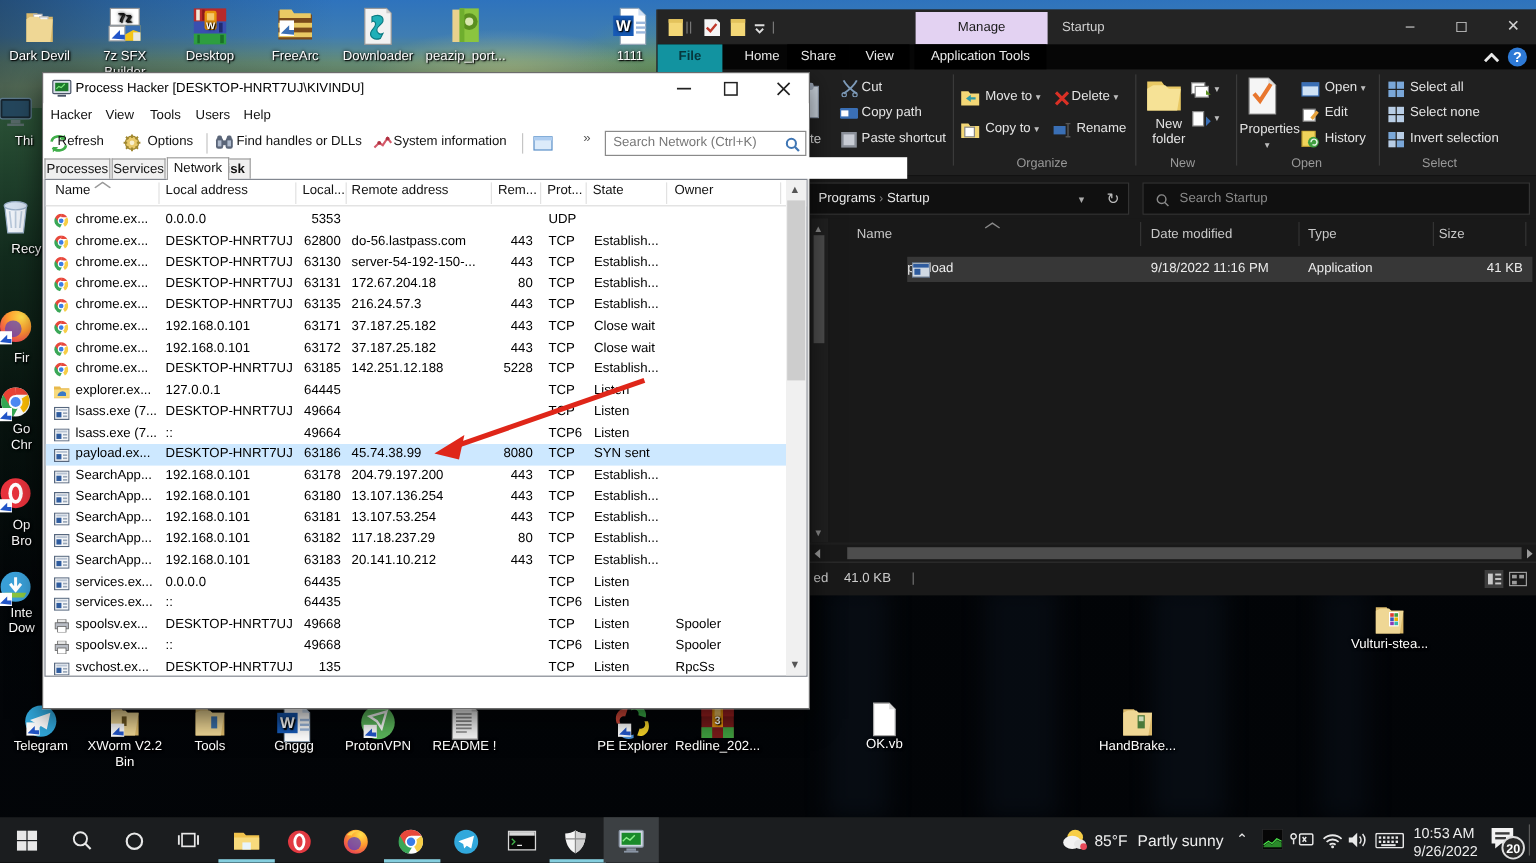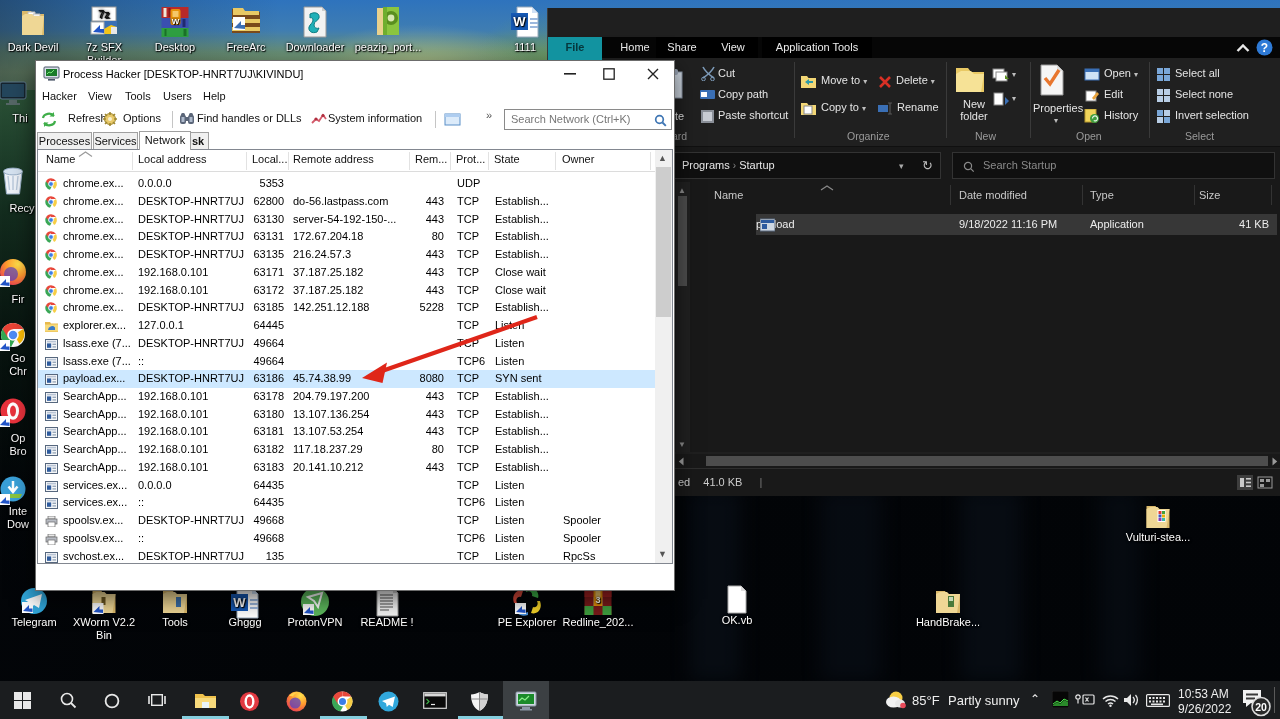--- a/index.html
+++ b/index.html
@@ -51,21 +51,21 @@
 #exp .row { position:absolute; left:208px; top:32px; width:521px; height:21px; background:#373737; color:#ececec; font-size:11px; line-height:21px; }
 #exp .statusbar { position:absolute; left:0; top:460px; width:733px; height:28px; background:#191919; border-top:1px solid #2e2e2e; color:#cccccc; font-size:11px; line-height:27px; }
 #exp .hscroll { position:absolute; left:0; top:446px; width:733px; height:14px; background:#191919; }
 
 
 #ph { position:absolute; left:35px; top:60px; width:640px; height:531px; background:#fff; border:1px solid #6c6c6c; box-shadow:0 8px 22px rgba(0,0,0,.6); }
 #ph .menu { position:absolute; left:0; top:25px; width:638px; height:22px; background:#fff; color:#111; font-size:11px; }
 #ph .menu span { position:absolute; top:4px; }
 #ph .toolbar { position:absolute; left:0; top:47px; width:638px; height:23px; background:#fff; color:#111; font-size:11px; }
 #ph .tsep { position:absolute; top:3px; width:1px; height:17px; background:#c5c5c5; }
-#ph .tabrow { position:absolute; left:0; top:70px; width:638px; height:18px; background:#fff; font-size:11px; color:#111; }
+#ph .tabrow { position:absolute; left:0; top:70px; width:720px; height:18px; background:#fff; font-size:11px; color:#111; }
 #ph .ptab { position:absolute; top:1px; height:17px; background:#f0f0f0; border:1px solid #a0a0a0; border-bottom:none; text-align:center; line-height:16px; }
 #ph .ptab.act { background:#fff; top:0; height:19px; z-index:3; }
 #ph .tblwrap { position:absolute; left:1px; top:88px; width:636px; height:415px; border:1px solid #828790; background:#fff; overflow:hidden; }
 #ph .thead { position:absolute; left:0; top:0; width:634px; height:22px; background:#fff; border-bottom:1px solid #dcdcdc; color:#111; font-size:11px; }
 #ph .thc { position:absolute; top:3px; }
 #ph .thsep { position:absolute; top:2px; width:1px; height:18px; background:#e2e2e2; }
 #ph .trow { position:absolute; left:0; width:618px; height:18px; font-size:11px; color:#000; white-space:nowrap; }
 #ph .trow span { position:absolute; top:2px; }
 #ph .c1 { left:25px; } 
 #ph .c2 { left:100px; } 
@@ -397,20 +397,39 @@
             <rect x="16.5" y="12.5" width="3" height="3" fill="#e8b200"></rect>
             <rect x="13" y="16" width="3" height="3" fill="#8a3ab8"></rect>
             <rect x="16.5" y="16" width="3" height="3" fill="#3ab8a8"></rect>
           </g>
         </svg>
       </div>
   Vulturi-stea...
 </div>
 
 <div id="exp">
+  <div class="titlebar">
+    <svg class="abs" style="left:9px;top:7px" width="90" height="17" viewBox="0 0 90 17">
+      <rect x="0" y="1" width="12" height="14" fill="#f3d776"></rect>
+          <rect x="0" y="1" width="12" height="3" fill="#e3c35c"></rect>
+      <rect x="15" y="3" width="1" height="10" fill="#777"></rect>
+          <rect x="18" y="3" width="1" height="10" fill="#777"></rect>
+      <path d="M30 1 h10 l3 3 v11 h-13 z" fill="#f5f5f5"></path>
+          <path d="M32 8 l3 3 5-6" stroke="#c0392b" stroke-width="2" fill="none"></path>
+      <rect x="52" y="1" width="12" height="14" fill="#f3d776"></rect>
+          <rect x="52" y="1" width="12" height="3" fill="#e3c35c"></rect>
+      <path d="M72 6 h8 M73 9 l3 3 3-3" stroke="#ddd" stroke-width="1.6" fill="none"></path>
+      <rect x="87" y="3" width="1" height="10" fill="#777"></rect>
+    </svg>
+    <div class="manage">Manage</div>
+    <div class="wtitle">Startup</div>
+    <div class="cap" style="left:605px;">–</div>
+    <div class="cap" style="left:648px;">◻</div>
+    <div class="cap" style="left:691px;">✕</div>
+  </div>
   <div class="tabs">
     <div class="rtab file">File</div>
     <div class="rtab" style="left:58px;width:58px;">Home</div>
     <div class="rtab" style="left:108px;width:52px;background:#000;">Share</div>
     <div class="rtab" style="left:160px;width:50px;background:#000;">View</div>
     <div class="rtab" style="left:214px;width:110px;background:#000;">Application Tools</div>
     <svg class="abs" style="left:688px;top:7px" width="14" height="8" viewBox="0 0 14 8">
           <path d="M1.5 7 L7 1.5 L12.5 7" fill="none" stroke="#e8e8e8" stroke-width="2.4"></path>
         </svg>
     <svg class="abs" style="left:708px;top:2px" width="17" height="17" viewBox="0 0 17 17">
@@ -450,21 +469,21 @@
         </svg>
     <div class="ritm" style="left:273px;top:16px;">Move to <span class="caret">▾</span></div>
     <svg class="abs" style="left:252px;top:43px" width="17" height="15" viewBox="0 0 17 15">
           <path d="M1 2 h6 l1.5 2 H16 v10 H1 z" fill="#f3d776"></path>
           <rect x="4" y="5" width="8" height="8" fill="#fff" stroke="#888"></rect>
         </svg>
     <div class="ritm" style="left:273px;top:43px;">Copy to <span class="caret">▾</span></div>
     <svg class="abs" style="left:330px;top:17px" width="14" height="14" viewBox="0 0 14 14">
           <path d="M2 2 L12 12 M12 2 L2 12" stroke="#d93025" stroke-width="2.6"></path>
         </svg>
-    <div class="ritm" style="left:348px;top:16px;">Delete <span class="caret">▾</span></div>
+    <div class="ritm" style="left:335px;top:16px;padding-left:10px;">Delete <span class="caret">▾</span></div>
     <svg class="abs" style="left:329px;top:44px" width="16" height="13" viewBox="0 0 16 13">
           <rect x="1" y="3" width="10" height="7" fill="#3a6fb5"></rect>
           <path d="M13 1 v11 M11 1 h4 M11 12 h4" stroke="#555" stroke-width="1.2" fill="none"></path>
         </svg>
     <div class="ritm" style="left:349px;top:43px;">Rename</div>
     <div class="gsep" style="left:398px;"></div>
     <div class="rlbl" style="left:299px;top:72px;">Organize</div>
 
     <svg class="abs" style="left:406px;top:6px" width="32" height="30" viewBox="0 0 32 30">
           <path d="M2 4 h12 l3 4 h13 v20 H2 z" fill="#e9c964"></path>
@@ -634,21 +653,21 @@
     <span style="left:89px;">Tools</span>
     <span style="left:127px;">Users</span>
     <span style="left:167px;">Help</span>
   </div>
   <div class="toolbar">
     <svg class="abs" style="left:5px;top:4px" width="16" height="15" viewBox="0 0 16 15">
           <path d="M2 6 a6 5 0 0 1 11-2 M14 9 a6 5 0 0 1 -11 2" stroke="#3fae49" stroke-width="2.2" fill="none"></path>
           <path d="M13 0 v4.5 h-4.5 z" fill="#3fae49"></path>
           <path d="M3 15 v-4.5 h4.5 z" fill="#3fae49"></path>
         </svg>
-    <span class="abs" style="left:12px;top:4px;margin-left:20px;">Refresh</span>
+    <span class="abs" style="left:12px;top:4px;">Refresh</span>
     <svg class="abs" style="left:66px;top:3px" width="16" height="16" viewBox="0 0 16 16">
           <circle cx="8" cy="8" r="5.5" fill="#e8c96a" stroke="#a08830"></circle>
           <circle cx="8" cy="8" r="2" fill="#f8f0d0"></circle>
           <g stroke="#a08830" stroke-width="1.6">
             <path d="M8 1 v3 M8 12 v3 M1 8 h3 M12 8 h3 M3 3 l2 2 M11 11 l2 2 M13 3 l-2 2 M5 11 l-2 2"></path>
           </g>
         </svg>
     <span class="abs" style="left:87px;top:4px;">Options</span>
     <div class="tsep" style="left:136px;"></div>
     <svg class="abs" style="left:143px;top:4px" width="16" height="14" viewBox="0 0 16 14">

